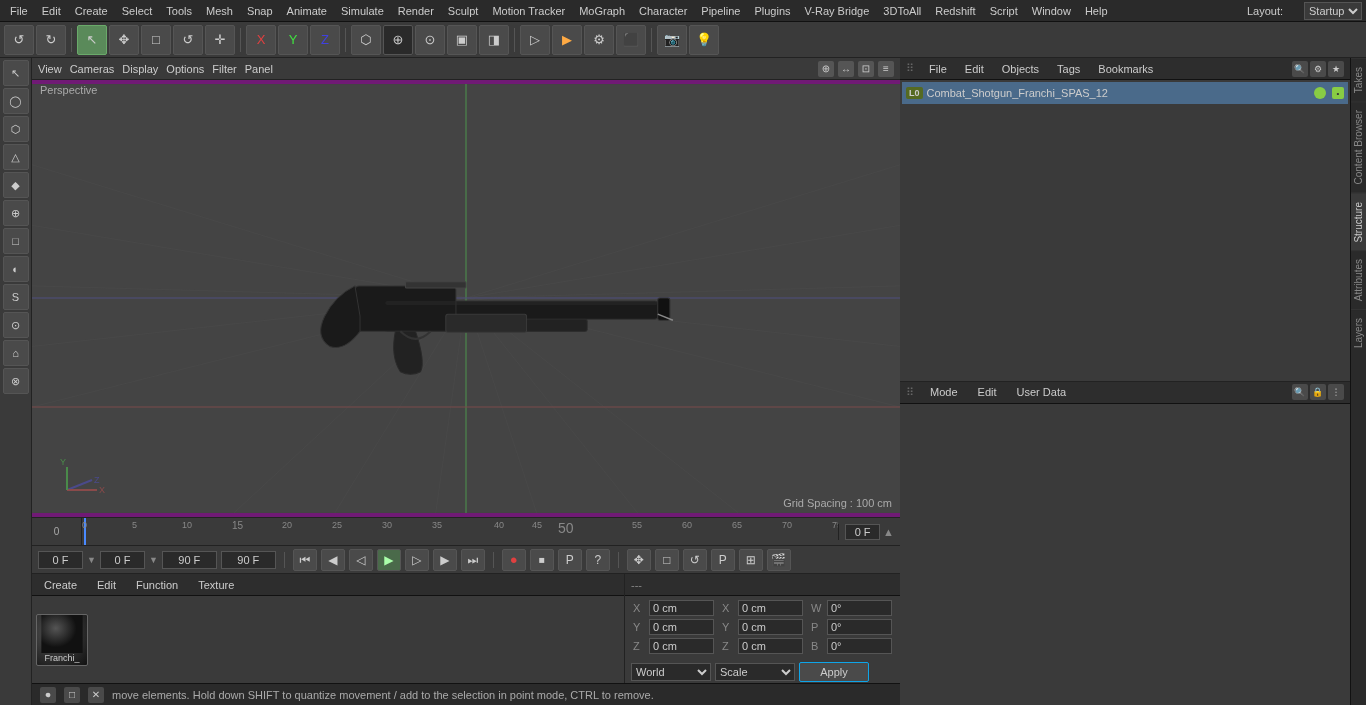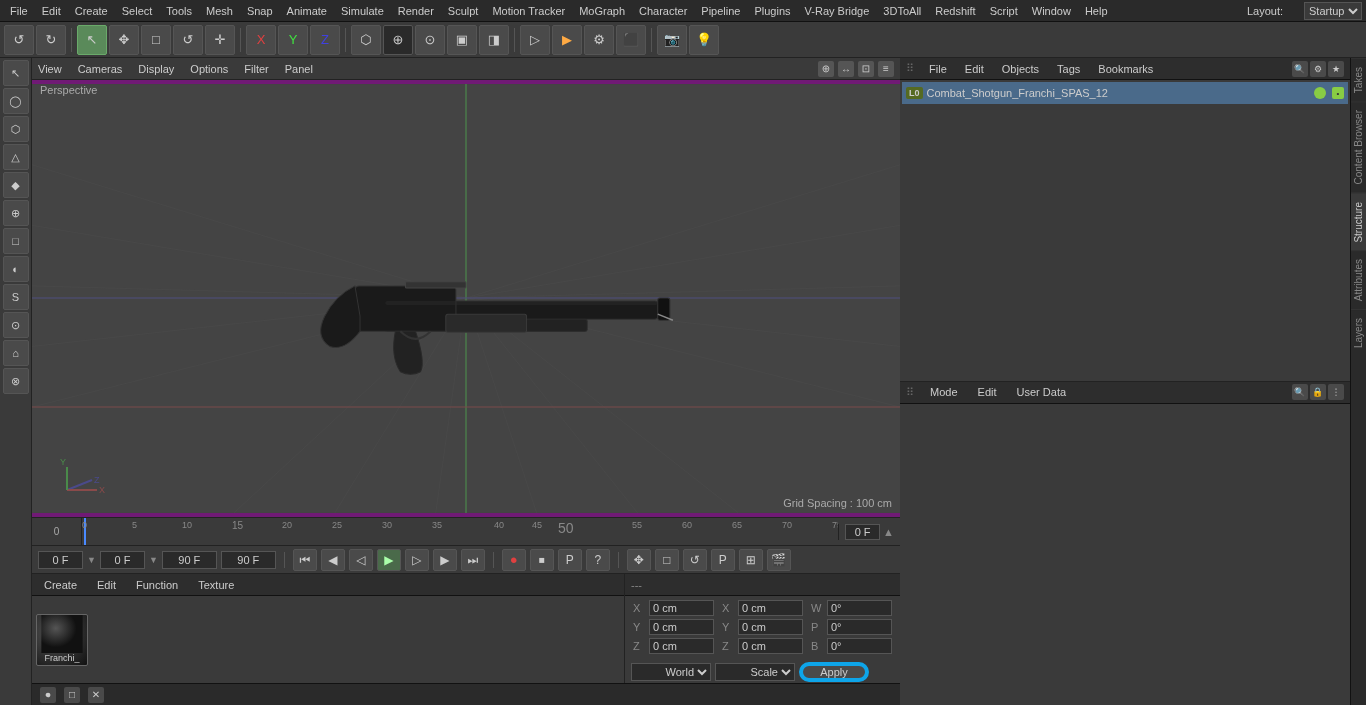--- a/index.html
+++ b/index.html
@@ -18,21 +18,21 @@
     .tb-btn { width: 30px; height: 30px; background: #4a4a4a; border: 1px solid #555; border-radius: 2px; display: flex; align-items: center; justify-content: center; cursor: pointer; color: #ccc; font-size: 13px; }
     .tb-btn.active { background: #5a8a5a; border-color: #6aaa6a; }
     .tb-sep { width: 1px; height: 24px; background: #555; margin: 0 3px; }
 
     
     #left-sidebar { width: 32px; background: #3a3a3a; border-right: 1px solid #222; display: flex; flex-direction: column; align-items: center; padding: 2px 0; gap: 2px; }
     .side-btn { width: 26px; height: 26px; background: #4a4a4a; border: 1px solid #555; border-radius: 2px; display: flex; align-items: center; justify-content: center; cursor: pointer; font-size: 11px; color: #ccc; }
 
     
     #viewport-container { flex: 1; display: flex; flex-direction: column; background: #1a1a1a; }
-    #viewport-header { display: flex; align-items: center; height: 22px; background: #3a3a3a; border-bottom: 1px solid #222; padding: 0 6px; gap: 16px; }
+    #viewport-header { display: flex; align-items: center; height: 22px; background: #3a3a3a; border-bottom: 1px solid #222; padding: 0 6px; gap: 8px; }
     #viewport-header span { font-size: 11px; color: #ccc; cursor: pointer; }
     .viewport-controls-right { margin-left: auto; display: flex; gap: 4px; }
     .vp-ctrl-btn { width: 16px; height: 16px; background: #555; border-radius: 2px; cursor: pointer; display: flex; align-items: center; justify-content: center; font-size: 10px; }
 
     #viewport { flex: 1; position: relative; background: #701a75; overflow: hidden; }
     #perspective-label { position: absolute; top: 4px; left: 8px; font-size: 11px; color: #aaa; }
     #grid-spacing { position: absolute; bottom: 8px; right: 8px; font-size: 11px; color: #aaa; }
     #axis-indicator { position: absolute; bottom: 12px; left: 20px; width: 60px; height: 50px; }
 
     
@@ -70,22 +70,22 @@
 
     #attr-bottom { flex: 1; display: flex; flex-direction: column; }
     #attr-bottom-header { display: flex; align-items: center; height: 22px; background: #2d2d2d; border-bottom: 1px solid #111; padding: 0 6px; gap: 8px; }
     #coord-content { flex: 1; padding: 4px 8px; display: flex; flex-direction: column; gap: 3px; }
     .coord-row { display: flex; align-items: center; gap: 8px; }
     .coord-group { display: flex; align-items: center; gap: 2px; }
     .coord-label { font-size: 11px; color: #888; width: 14px; }
     .coord-input { background: #2a2a2a; border: 1px solid #555; color: #ccc; font-size: 11px; height: 16px; width: 65px; padding: 0 3px; }
 
     #coord-footer { display: flex; align-items: center; height: 22px; padding: 0 6px; gap: 4px; }
-    .coord-dropdown { background: #2a2a2a; border: 1px solid #555; color: #ccc; font-size: 11px; height: 18px; width: 80px; text-align: right; }
-    .apply-btn { background: #4a4a4a; border: 4px solid #0ea5e9; color: #ccc; font-size: 11px; height: 20px; width: 70px; cursor: pointer; border-radius: 10px; }
+    .coord-dropdown { background: #2a2a2a; border: 1px solid #555; color: #ccc; font-size: 11px; height: 18px; width: 80px; }
+    .apply-btn { background: #4a4a4a; border: 1px solid #0ea5e9; color: #ccc; font-size: 11px; height: 20px; width: 70px; cursor: pointer; border-radius: 2px; }
 
     
     #status-bar { display: flex; align-items: center; height: 22px; background: #2a2a2a; border-top: 1px solid #111; padding: 0 8px; gap: 8px; }
     .status-icon { width: 16px; height: 16px; background: #4a4a4a; border-radius: 2px; display: flex; align-items: center; justify-content: center; font-size: 10px; }
     #status-text { font-size: 11px; color: #aaa; flex: 1; }
 
     
     #full-layout { display: flex; flex-direction: column; height: 705px; }
     #content-area { display: flex; flex: 1; overflow: hidden; }
     #center-column { display: flex; flex-direction: column; flex: 1; overflow: hidden; }
@@ -416,20 +416,21 @@
             </select>
             <button class="apply-btn">Apply</button>
           </div>
         </div>
       </div>
 
       <div id="status-bar">
         <div class="status-icon">⏺</div>
         <div class="status-icon">□</div>
         <div class="status-icon">✕</div>
+        <span id="status-text">move elements. Hold down SHIFT to quantize movement / add to the selection in point mode, CTRL to remove.</span>
       </div>
     </div>
 
     <div id="right-side">
       <div id="right-panel-main">
 
         <div id="obj-manager">
           <div id="obj-manager-header">
             <span style="font-size:11px; color:#666; margin-right:2px;">⠿</span>
             <span class="menu-item">File</span>

